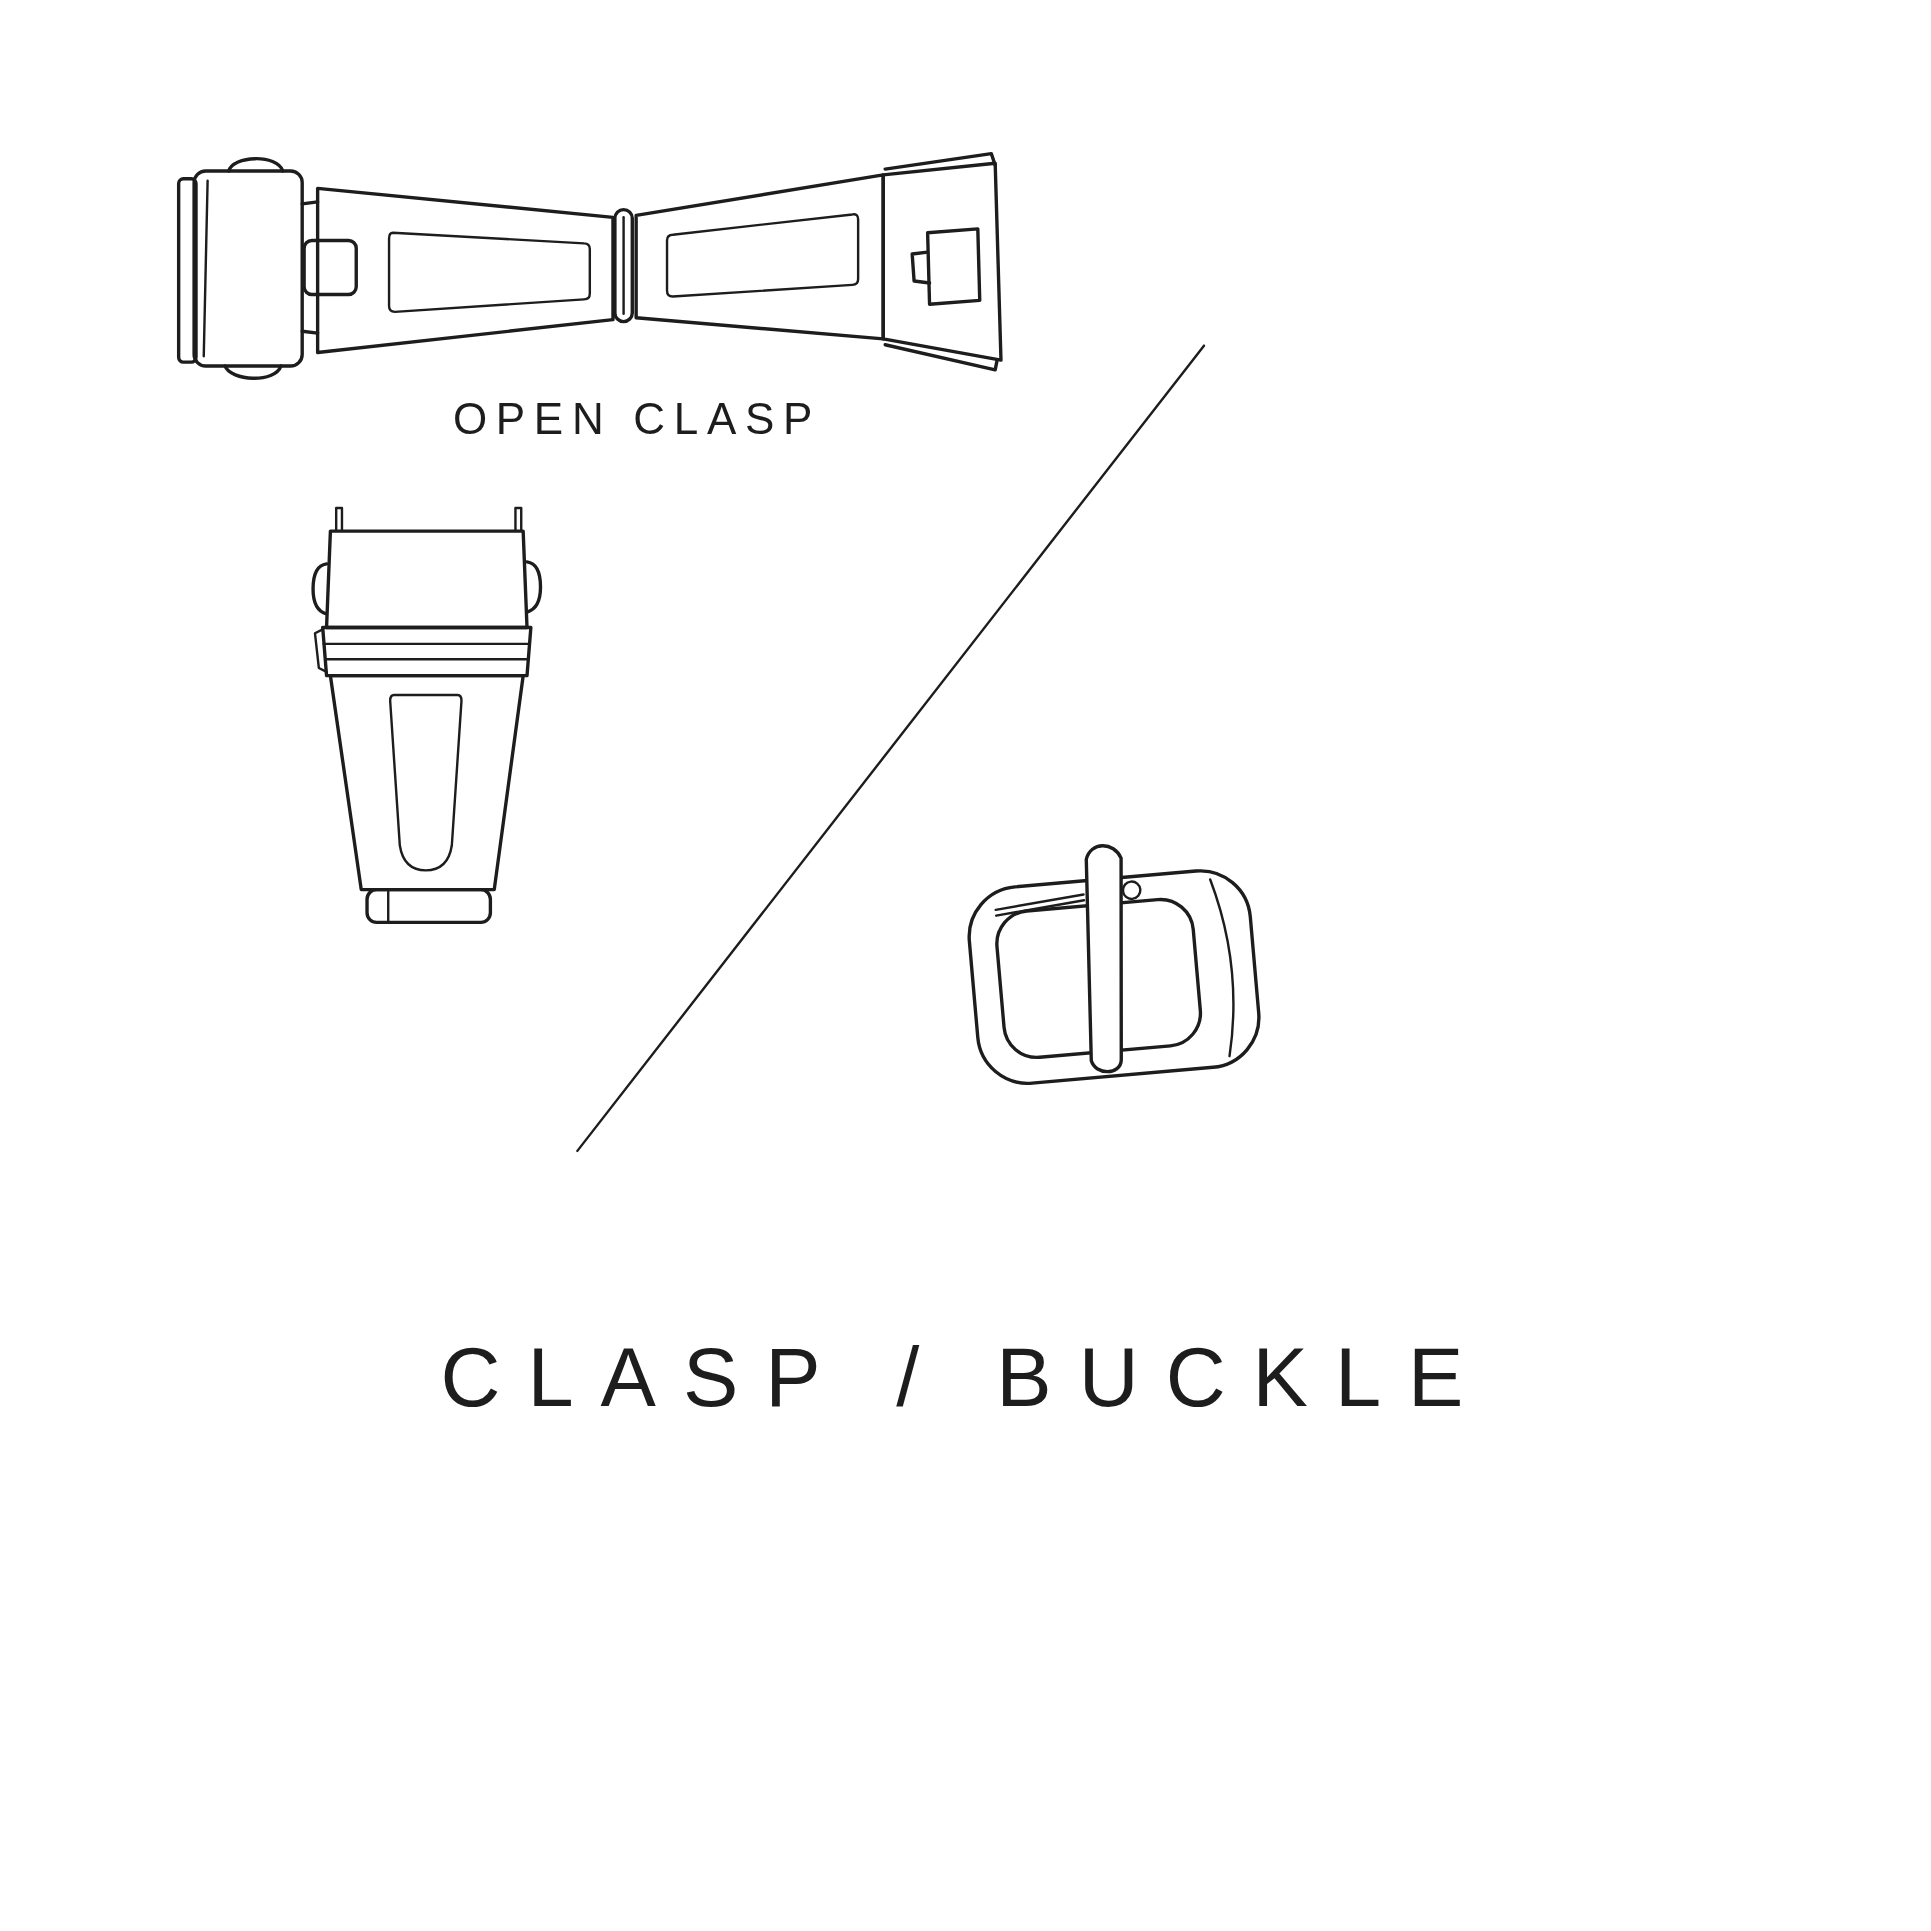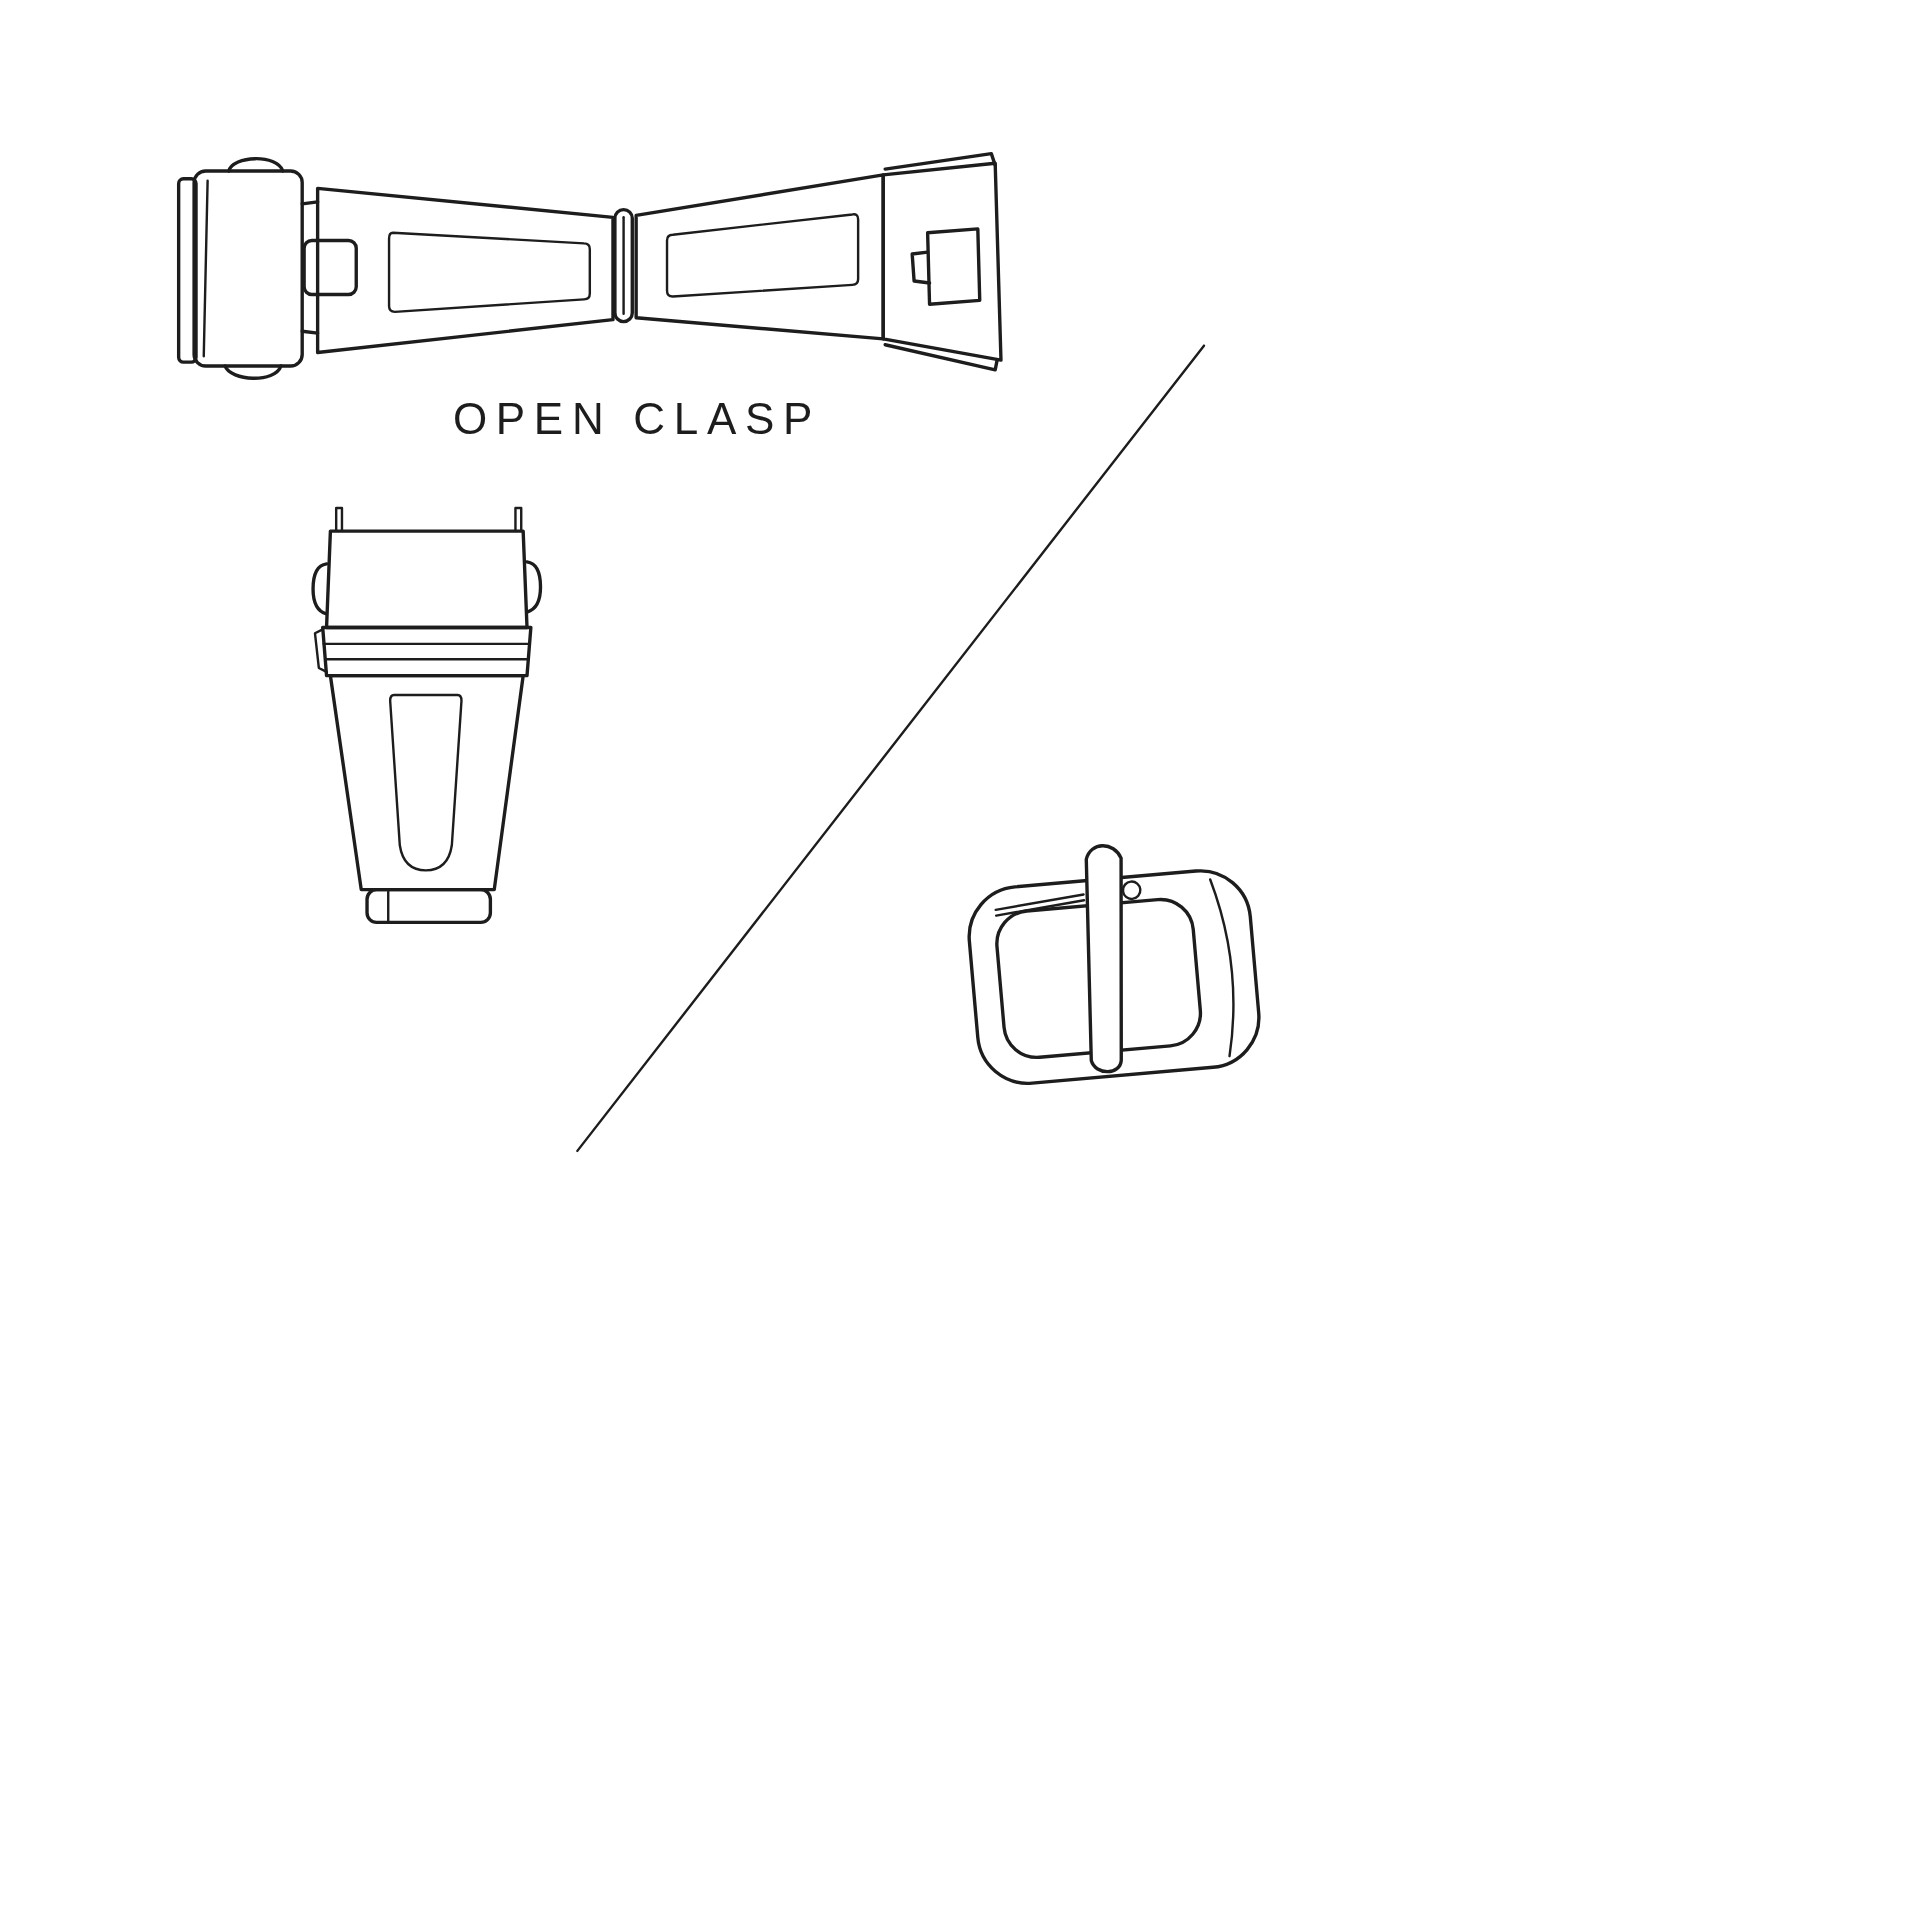--- a/index.html
+++ b/index.html
@@ -128,15 +128,16 @@
 
       <path class="ln thin" d="M58,70 L150,62"></path>
       <path class="ln thin" d="M58,76 L150,68"></path>
 
       <path class="ln-fill" d="M156,26 C162,8 186,10 192,28 L174,236 C172,252 146,250 143,234 Z"></path>
 
       <circle class="ln thin" cx="200" cy="62" r="9"></circle>
     </g>
   </svg>
 
+  <div class="page-title">CLASP / BUCKLE</div>
 
 </div>
 
 
 </body></html>

